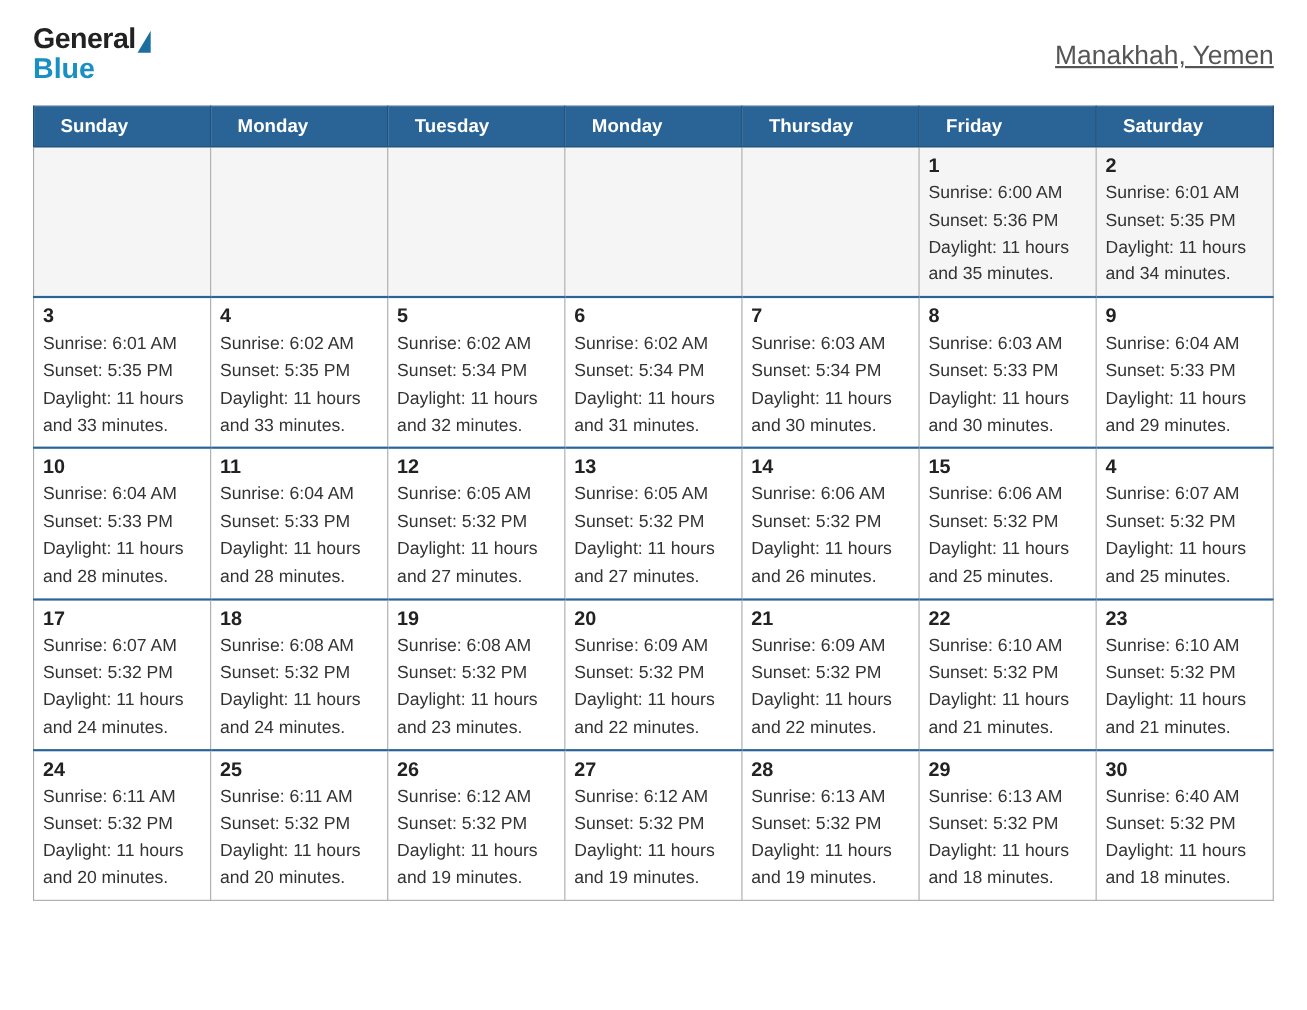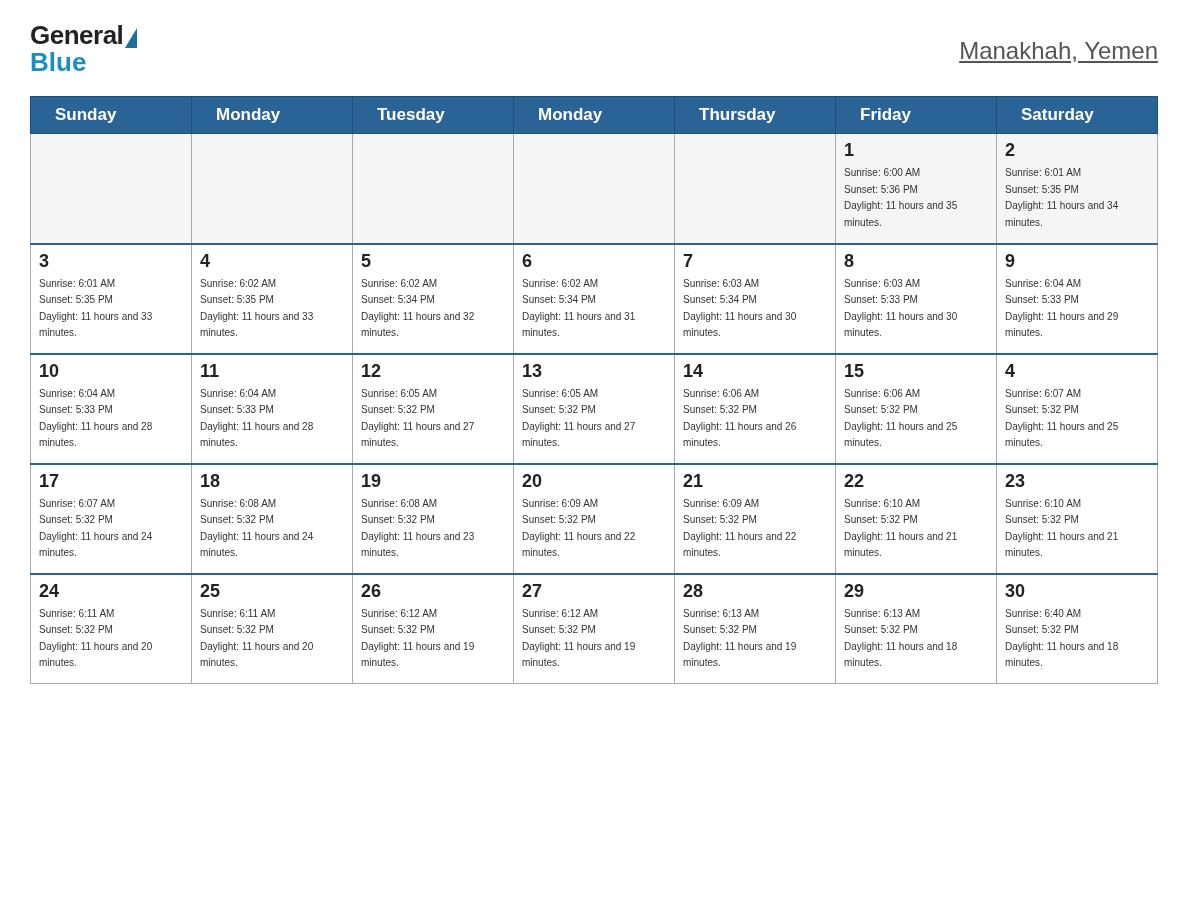--- a/index.html
+++ b/index.html
@@ -87,21 +87,21 @@
       background: #f5f5f5;
     }
     .day-number {
       font-size: 18px;
       font-weight: bold;
       color: #222;
       display: block;
       margin-bottom: 3px;
     }
     .day-info {
-      font-size: 10px;
+      font-size: 16px;
       color: #333;
       line-height: 1.55;
     }
     .empty-cell {
       background: #f9f9f9;
     }
     .row-separator td {
       border-top: 2px solid #2a6496;
     }
   </style>

